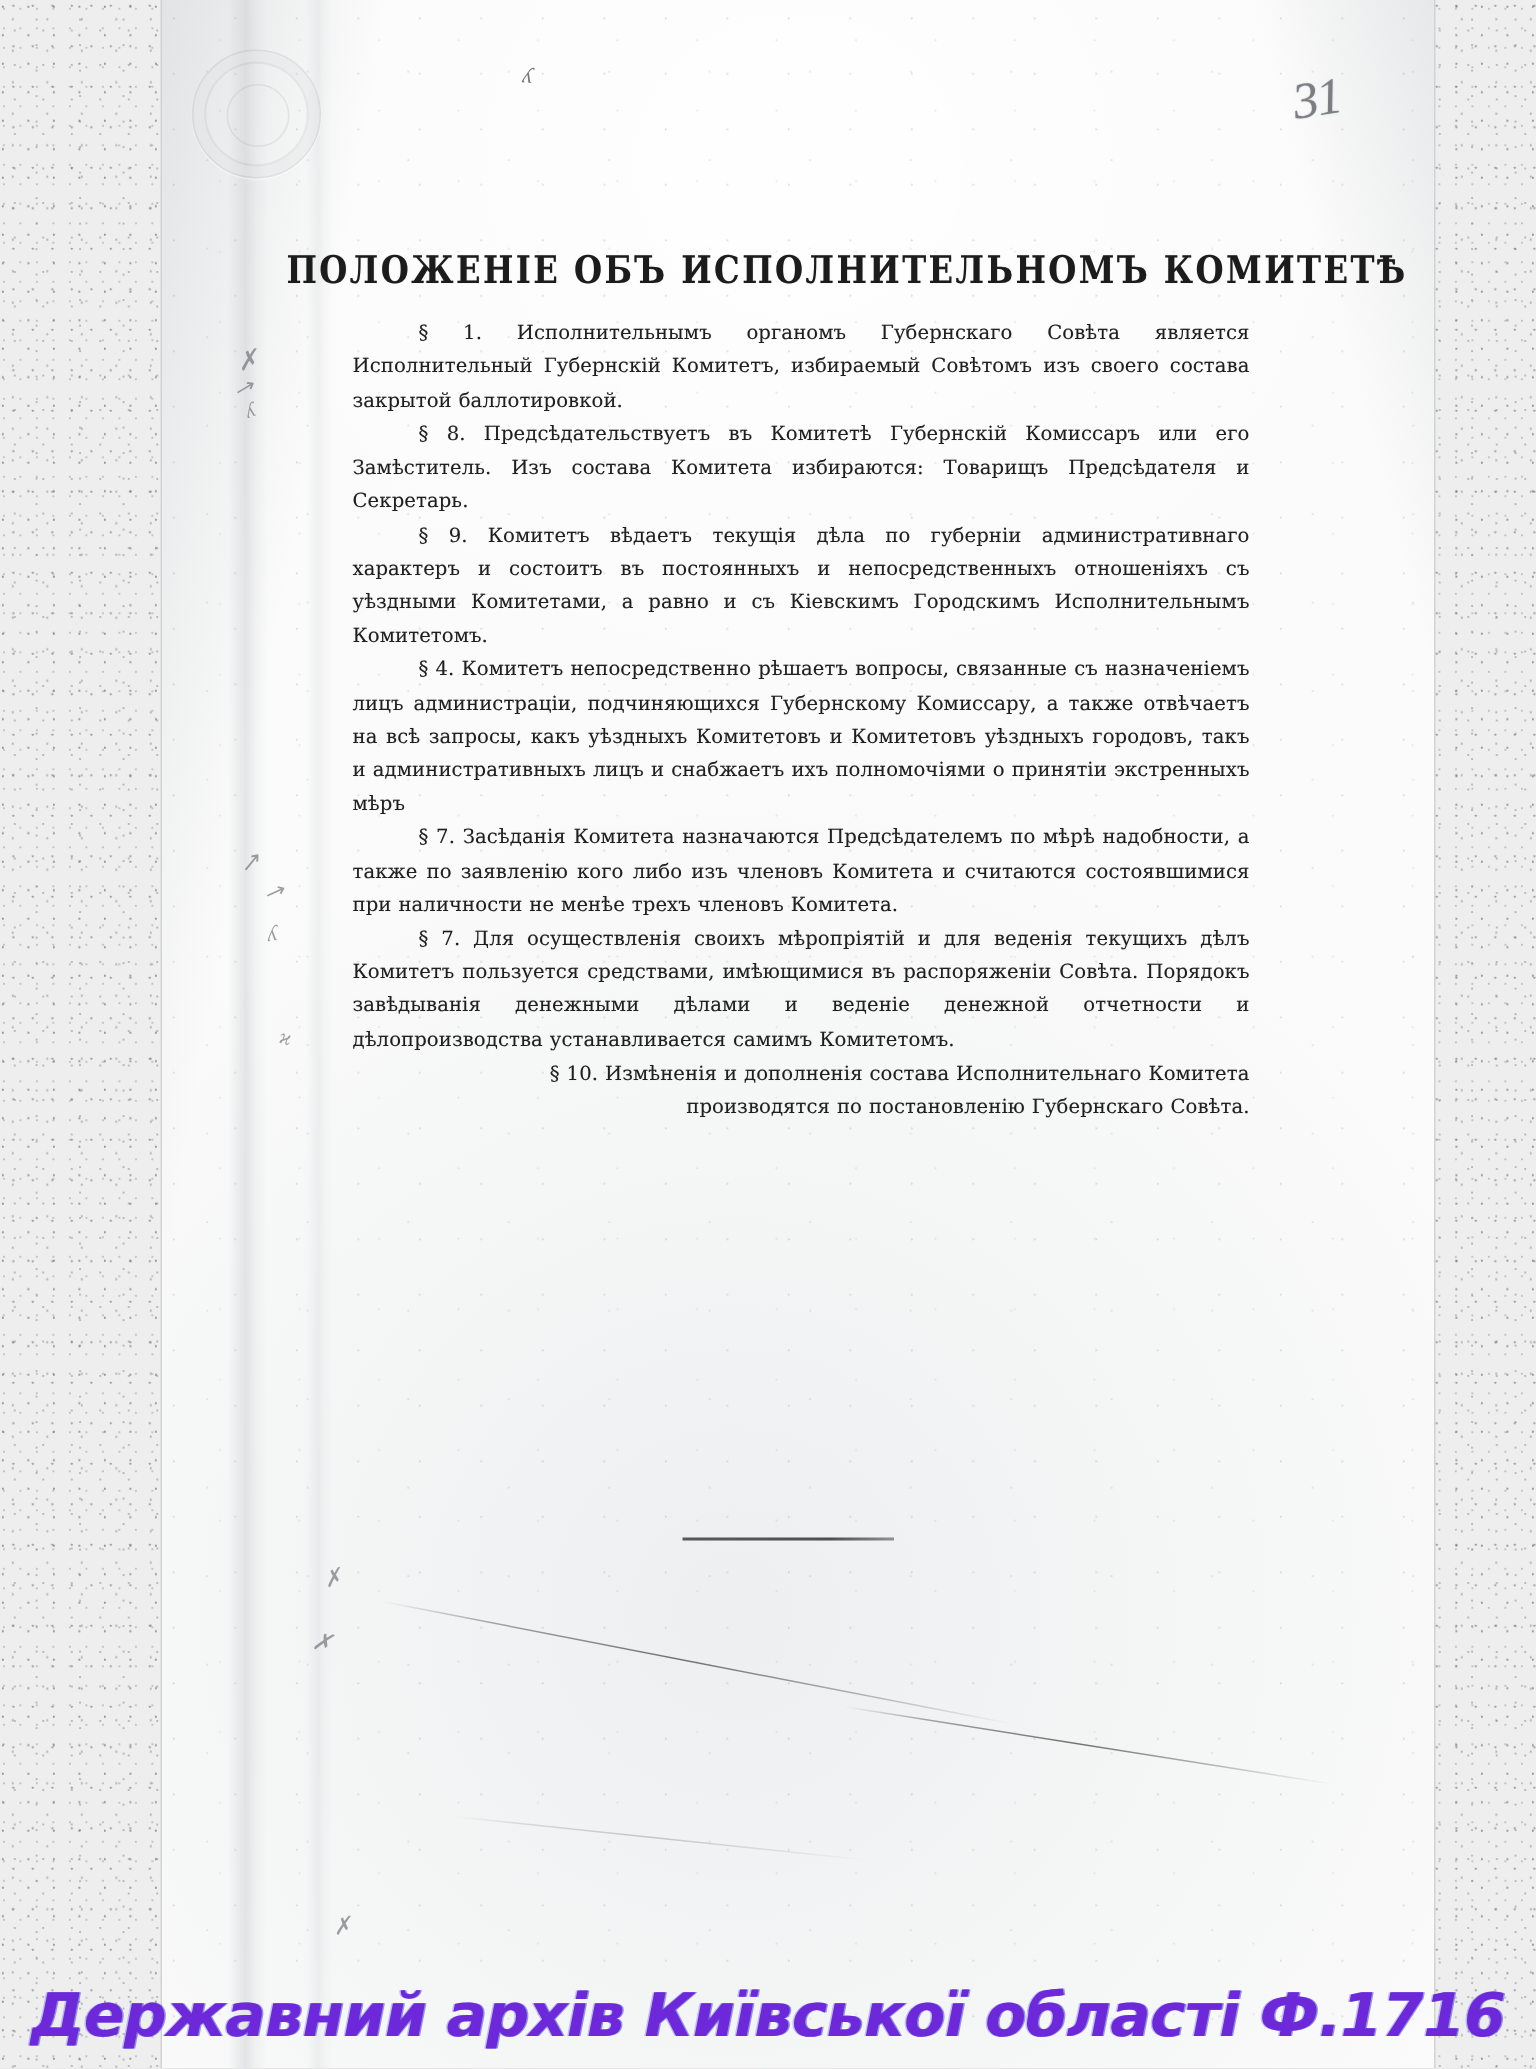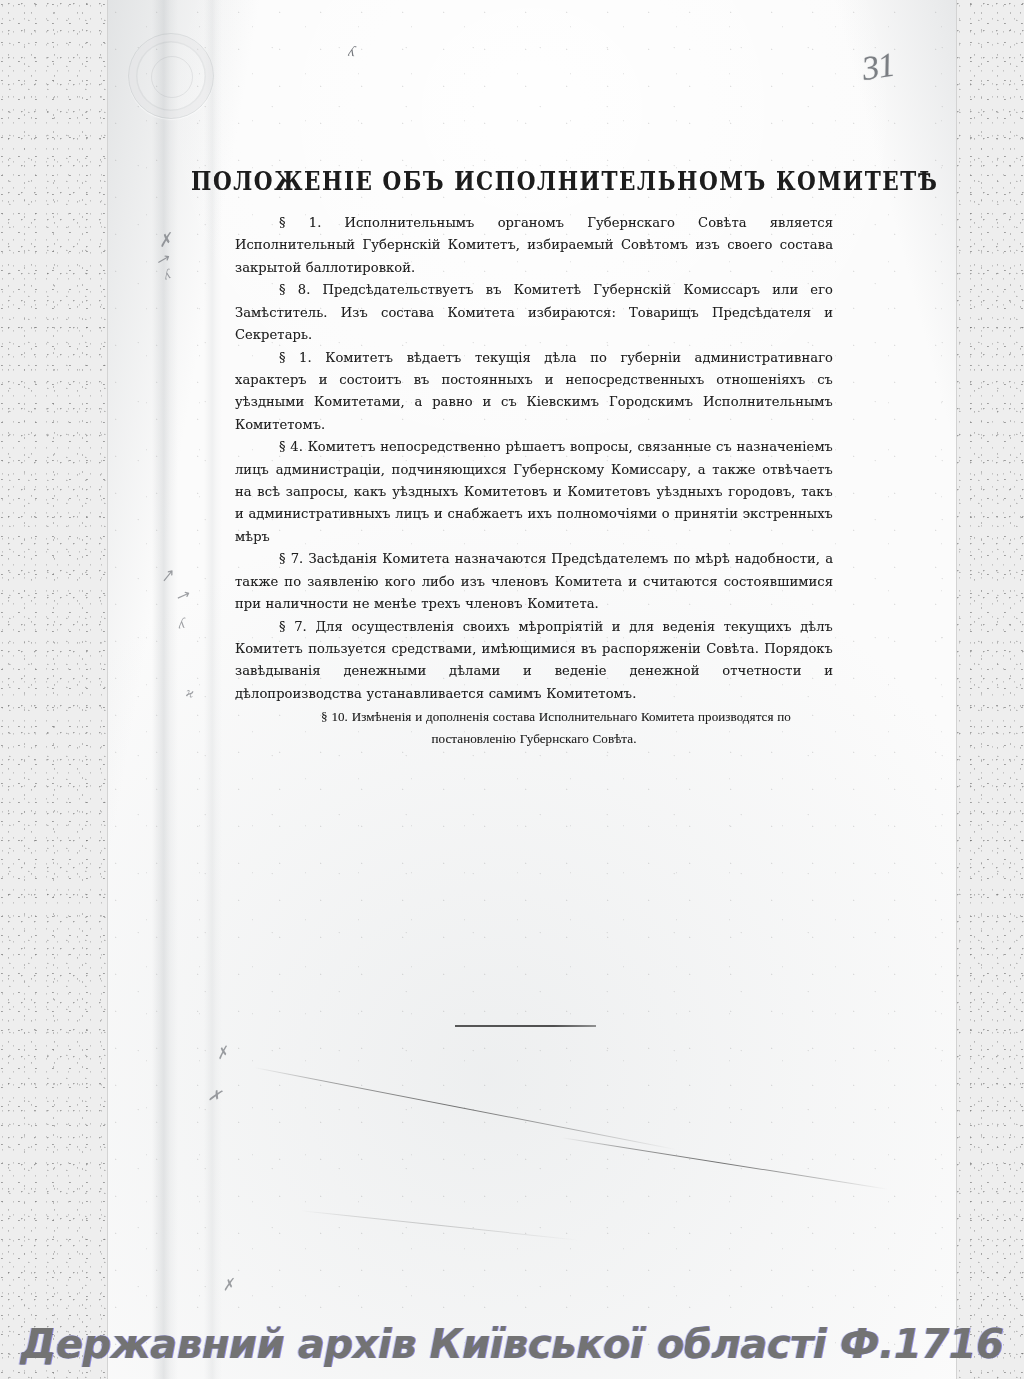--- a/index.html
+++ b/index.html
@@ -190,21 +190,21 @@
     text-indent: 44px;
     text-align: justify;
     text-justify: inter-word;
     font-family: "DejaVu Serif", "Liberation Serif", serif;
     font-size: 13.1px;
     line-height: 22.3px;
     color: #1f1f1f;
     letter-spacing: .05px;
     word-spacing: .4px;
   }
-  .para:last-child { text-align: center; font-family: Liberation Serif, serif; }
+  .para:last-child { text-align: right; }
 
   
   .doc-title, .para {
     text-shadow: 0 0 .55px rgba(40,40,40,.35);
   }
 
   
   .separator-rule {
     position: absolute;
     left: 455px;
@@ -228,21 +228,21 @@
     display: flex;
     align-items: center;
     justify-content: center;
   }
 
   .watermark-text {
     font-family: "DejaVu Sans", "Liberation Sans", sans-serif;
     font-size: 40px;
     font-weight: 700;
     font-style: italic;
-    color: #737373;
+    color: #6d28d9;
     letter-spacing: -0.4px;
     white-space: nowrap;
     line-height: 1;
     text-shadow:
        1px 0 0 rgba(20,20,215,.45),
       -1px 0 0 rgba(20,20,215,.25);
   }
 </style>
 </head>
 <body>
@@ -277,21 +277,21 @@
   <div class="pencil-mark pm10">✗</div>
   <div class="pencil-mark pm11">ʎ</div>
 
   <div class="doc">
 
     <h1 class="doc-title">ПОЛОЖЕНІЕ ОБЪ ИСПОЛНИТЕЛЬНОМЪ КОМИТЕТѢ</h1>
 
     <div class="body-block">
       <p class="para">§ 1. Исполнительнымъ органомъ Губернскаго Совѣта является Исполнительный Губернскій Комитетъ, избираемый Совѣтомъ изъ своего состава закрытой баллотировкой.</p>
       <p class="para">§ 8. Предсѣдательствуетъ въ Комитетѣ Губернскій Комиссаръ или его Замѣститель. Изъ состава Комитета избираются: Товарищъ Предсѣдателя и Секретарь.</p>
-      <p class="para">§ 1. Комитетъ вѣдаетъ текущія дѣла по губерніи административнаго характеръ и состоитъ въ постоянныхъ и непосредственныхъ отношеніяхъ съ уѣздными Комитетами, а равно и съ Кіевскимъ Городскимъ Исполнительнымъ Комитетомъ.</p>
+      <p class="para">§ 9. Комитетъ вѣдаетъ текущія дѣла по губерніи административнаго характеръ и состоитъ въ постоянныхъ и непосредственныхъ отношеніяхъ съ уѣздными Комитетами, а равно и съ Кіевскимъ Городскимъ Исполнительнымъ Комитетомъ.</p>
       <p class="para">§ 4. Комитетъ непосредственно рѣшаетъ вопросы, связанные съ назначеніемъ лицъ администраціи, подчиняющихся Губернскому Комиссару, а также отвѣчаетъ на всѣ запросы, какъ уѣздныхъ Комитетовъ и Комитетовъ уѣздныхъ городовъ, такъ и административныхъ лицъ и снабжаетъ ихъ полномочіями о принятіи экстренныхъ мѣръ</p>
       <p class="para">§ 7. Засѣданія Комитета назначаются Предсѣдателемъ по мѣрѣ надобности, а также по заявленію кого либо изъ членовъ Комитета и считаются состоявшимися при наличности не менѣе трехъ членовъ Комитета.</p>
       <p class="para">§ 7. Для осуществленія своихъ мѣропріятій и для веденія текущихъ дѣлъ Комитетъ пользуется средствами, имѣющимися въ распоряженіи Совѣта. Порядокъ завѣдыванія денежными дѣлами и веденіе денежной отчетности и дѣлопроизводства устанавливается самимъ Комитетомъ.</p>
       <p class="para">§ 10. Измѣненія и дополненія состава Исполнительнаго Комитета производятся по постановленію Губернскаго Совѣта.</p>
     </div>
 
   </div>
 
   <div class="separator-rule"></div>
 

